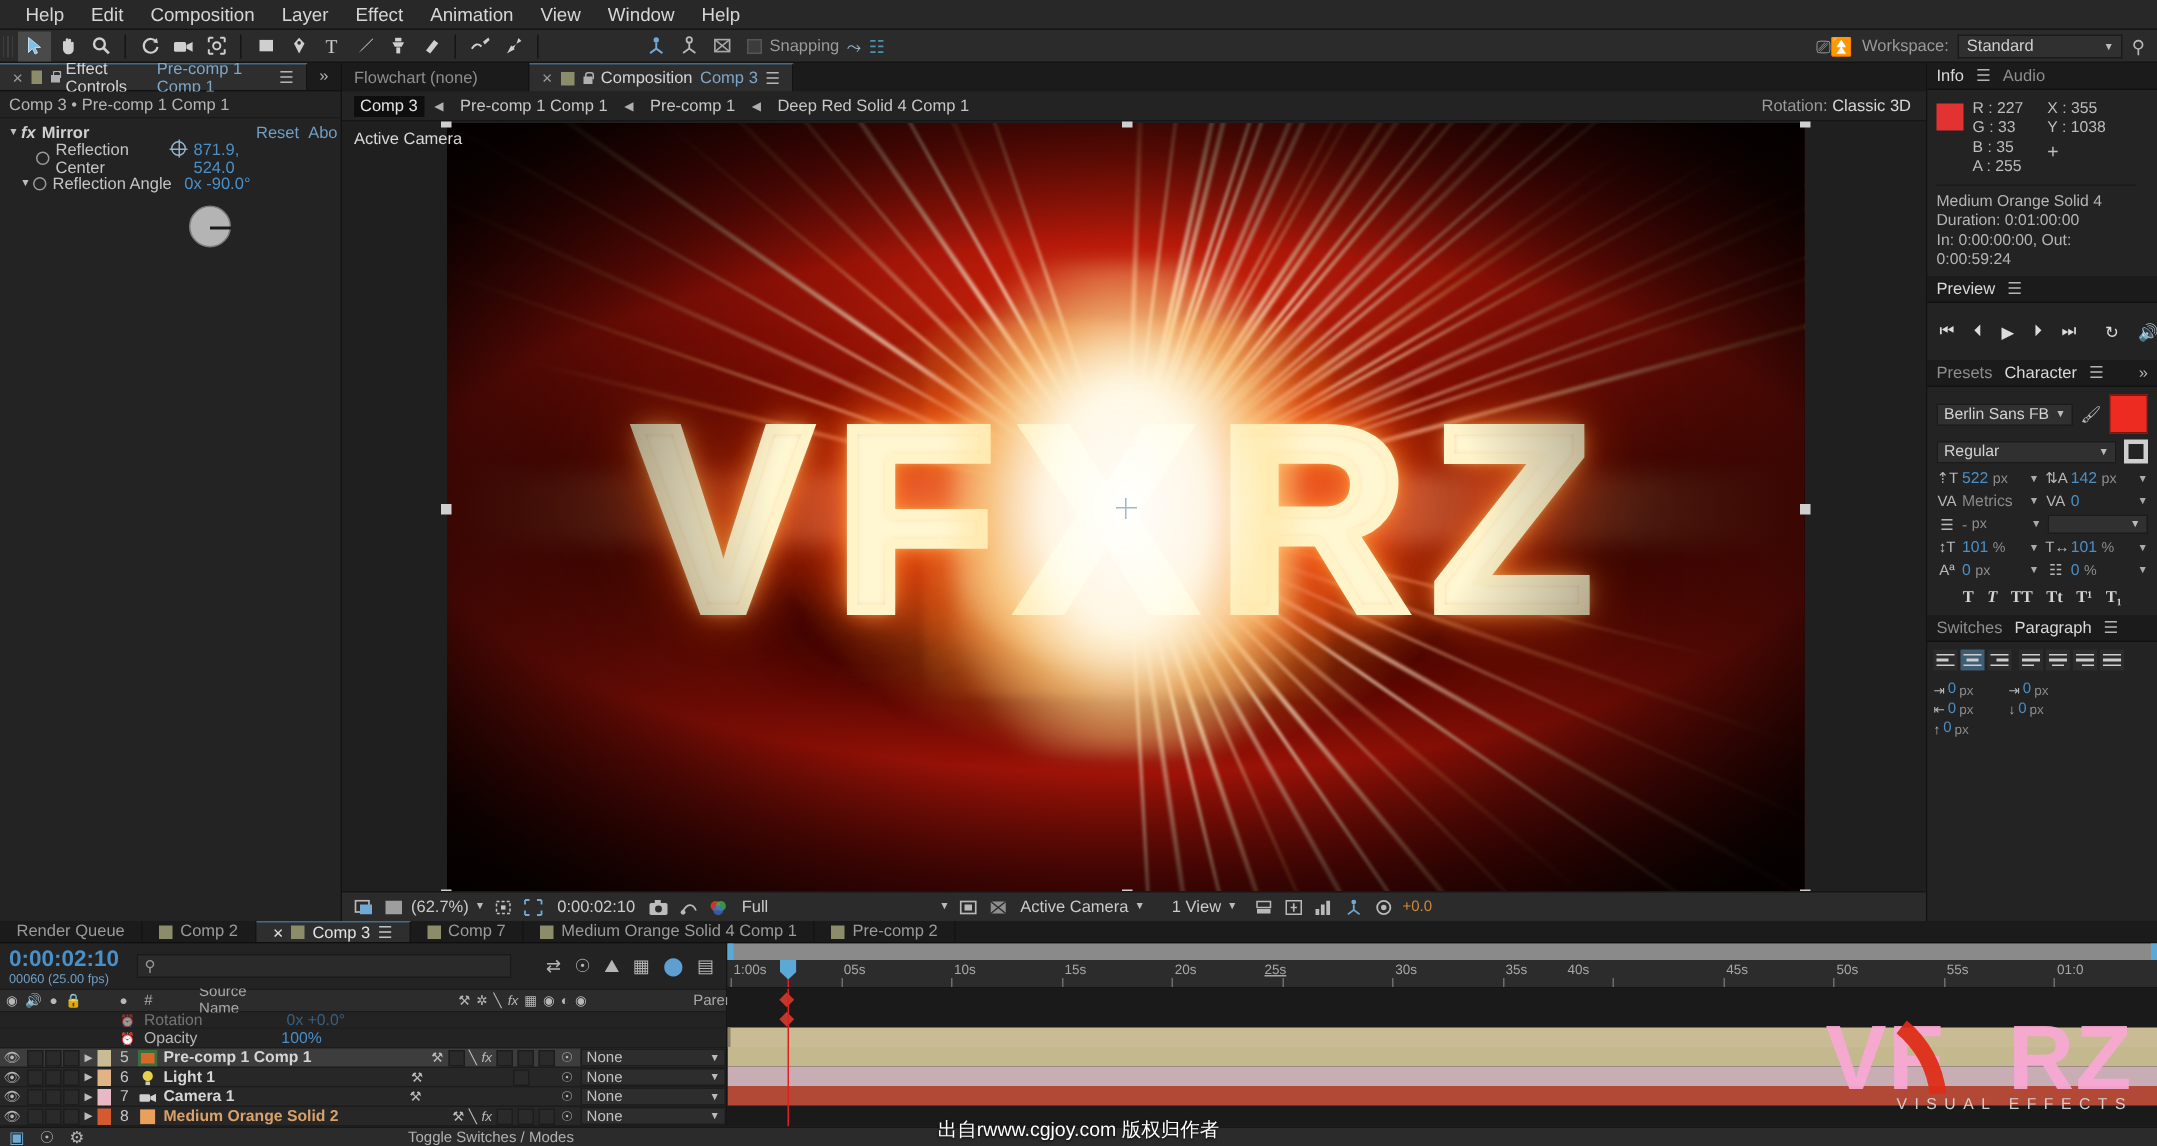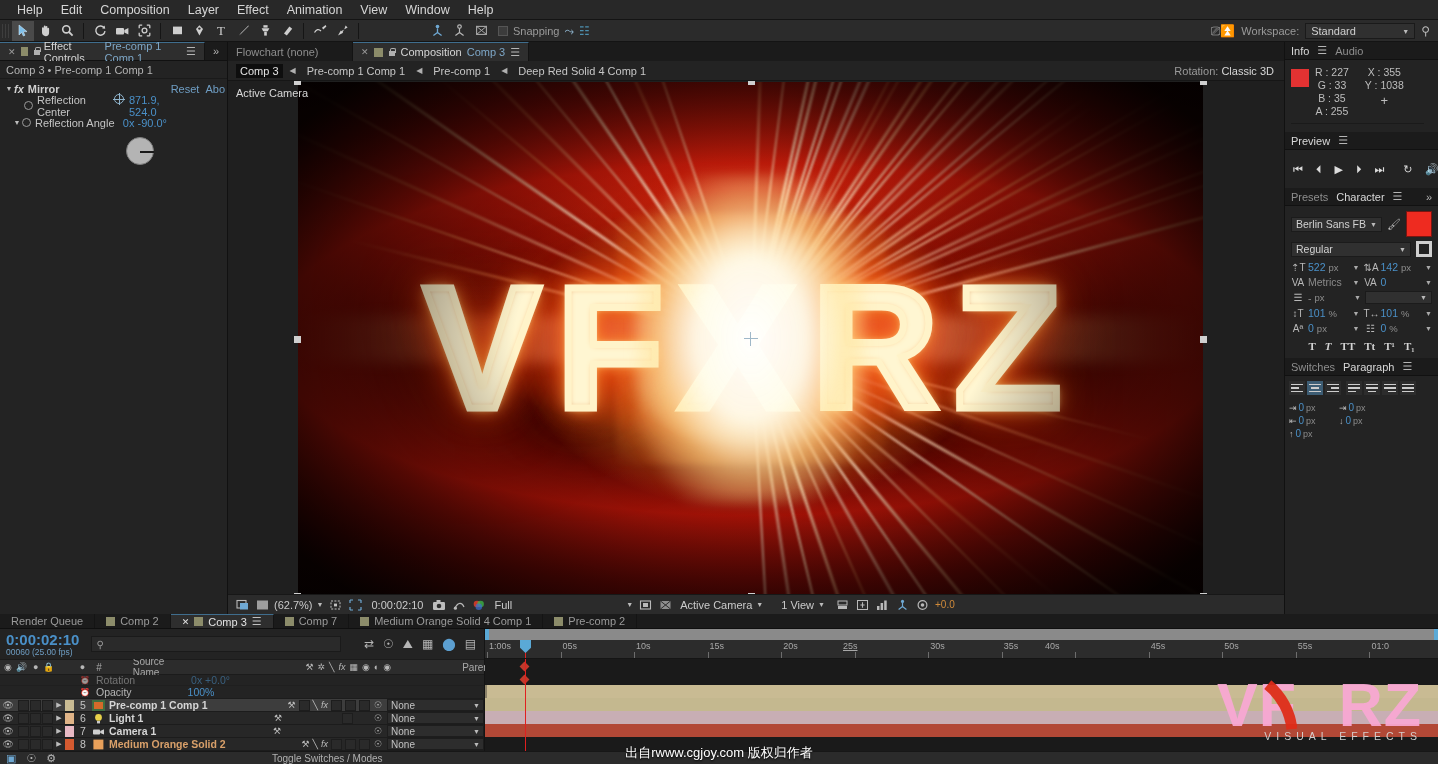--- a/index.html
+++ b/index.html
@@ -218,21 +218,21 @@
   .caret { font-size:7px; color:#bbb; }
 
   
   #rightcol { width:153px; display:flex; flex-direction:column; background:#232323; }
   .rpanel-head {
     height:18px; background:#1b1b1b; display:flex; align-items:center; gap:8px;
     padding:0 6px; border-bottom:1px solid #111; font-size:11px;
   }
   .rpanel-head .t { color:#8e8e8e; }
   .rpanel-head .t.active { color:#d9d9d9; }
-  #info-body { background:#232323; padding:6px 14px 4px 6px;text-align:center; }
+  #info-body { background:#232323; padding:6px 14px 4px 6px; }
   .info-grid { display:flex; gap:6px; }
   .info-swatch { width:18px;height:18px;background:#e33232; margin-top:3px; }
   .info-cols { display:flex; gap:16px; font-size:10.5px; color:#bdbdbd; line-height:13px; }
   .info-sep { border-top:1px solid #1a1a1a; margin:5px 0 4px; }
   .info-lines { font-size:10.5px; color:#b5b5b5; line-height:13px; }
 
   #preview-body { background:#232323; height:38px; display:flex; align-items:center;
     gap:13px; padding:0 8px; }
   #preview-body .pb { color:#dcdcdc; font-size:11px; }
 
@@ -768,20 +768,25 @@
             <div>A : 255</div>
           </div>
           <div>
             <div>X : 355</div>
             <div>Y : 1038</div>
             <div style="color:#bdbdbd;font-size:13px;margin-top:2px;">+</div>
           </div>
         </div>
       </div>
       <div class="info-sep"></div>
+      <div class="info-lines">
+        <div>Medium Orange Solid 4</div>
+        <div>Duration: 0:01:00:00</div>
+        <div>In: 0:00:00:00, Out: 0:00:59:24</div>
+      </div>
     </div>
 
     <div class="rpanel-head">
       <span class="t active">Preview</span>
       <span style="color:#b5b5b5;">☰</span>
     </div>
     <div id="preview-body">
       <span class="pb">⏮</span>
       <span class="pb">⏴</span>
       <span class="pb">▶</span>

